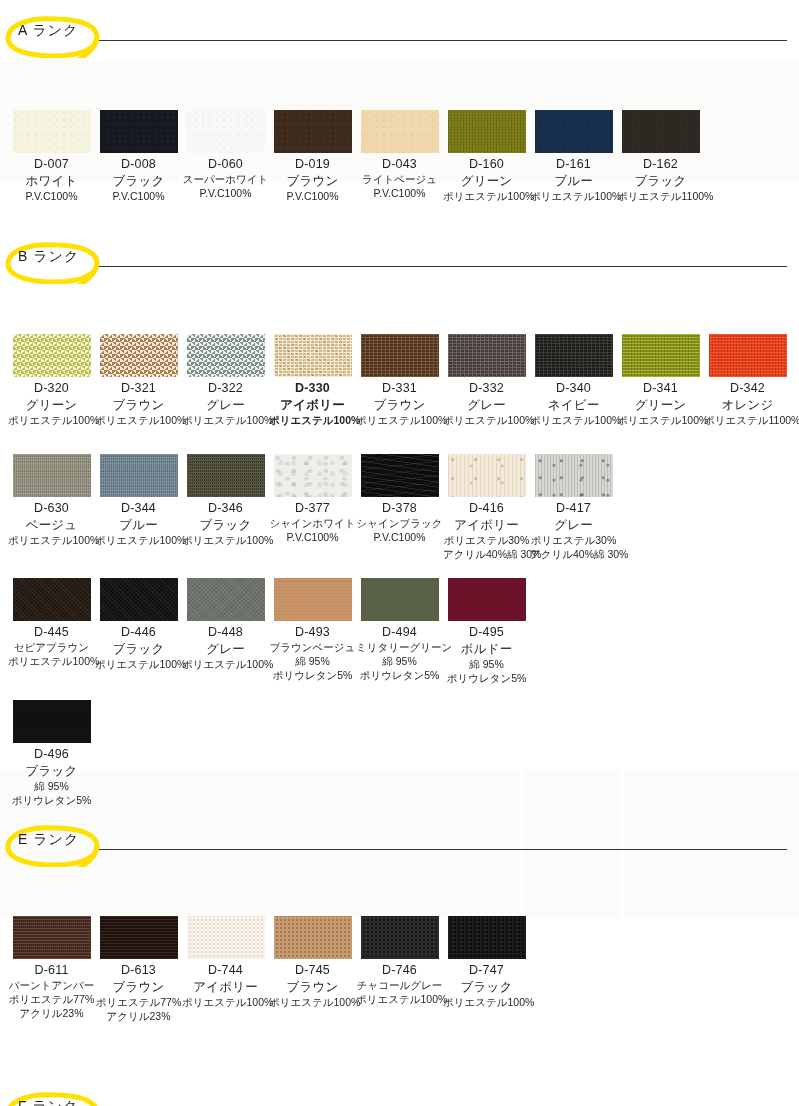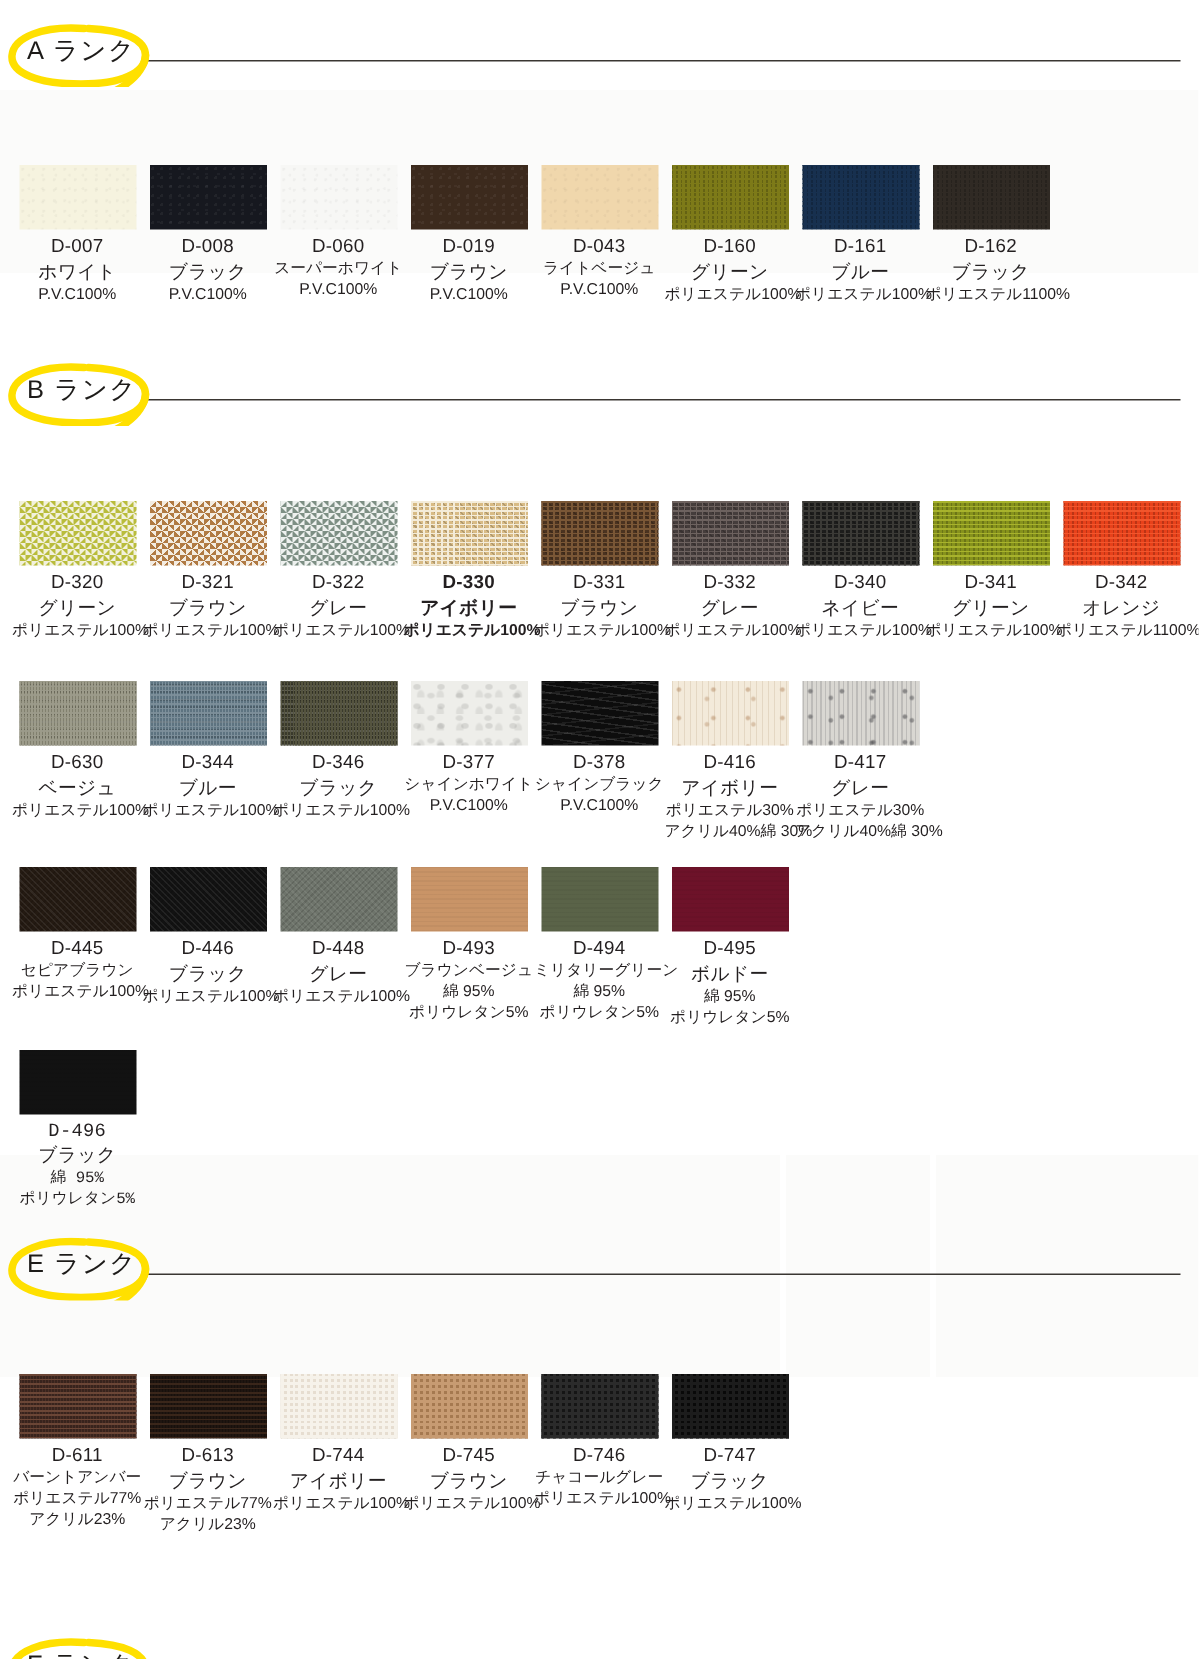--- a/index.html
+++ b/index.html
@@ -20,21 +20,21 @@
   .section{position:absolute;left:0;width:799px;z-index:2;}
 
   
   .rank-head{position:relative;height:44px;}
   .rank-head .rule{
     position:absolute;left:96px;right:12px;top:26px;
     border-top:1.6px solid #3a3632;
   }
   .rank-label{
     position:absolute;left:18px;top:8px;
-    font-size:17px;letter-spacing:1px;white-space:nowrap;
+    font-size:14px;letter-spacing:1px;white-space:nowrap;
     color:#1d1b19;z-index:3;
   }
   .circle-mark{
     position:absolute;left:4px;top:2px;width:100px;height:42px;z-index:2;
     pointer-events:none;
   }
 
   
   .row{position:relative;width:799px;}
   .cell{
@@ -275,21 +275,21 @@
       </div>
       <div class="cell" style="left: 443px;">
         <div class="chip" style="background: repeating-linear-gradient(0deg, rgba(0, 0, 0, 0.04) 0px, rgba(0, 0, 0, 0.04) 1px, transparent 1px, transparent 3px) rgb(109, 18, 41);"></div>
         <div class="code">D-495</div>
         <div class="cname">ボルドー</div>
         <div class="comp">綿 95%</div>
         <div class="comp2">ポリウレタン5%</div>
       </div>
     </div>
     <div class="section row" style="top: 612px;">
-      <div class="cell" style="left: 8px; font-family: Liberation Mono, monospace;">
+      <div class="cell" style="left: 8px;">
         <div class="chip" style="background: repeating-linear-gradient(0deg, rgba(0, 0, 0, 0.04) 0px, rgba(0, 0, 0, 0.04) 1px, transparent 1px, transparent 3px) rgb(18, 18, 18);"></div>
         <div class="code">D-496</div>
         <div class="cname">ブラック</div>
         <div class="comp">綿 95%</div>
         <div class="comp2">ポリウレタン5%</div>
       </div>
     </div>
     <div class="section rank-head" style="top: 735px;">
       <svg class="circle-mark" viewBox="0 0 100 42">
         <path d="M52 3 C24 1 5 9 4 21 C3 33 22 40 50 40 C76 40 93 33 93 21 C93 10 78 4 55 3" fill="none" stroke="#ffe000" stroke-width="5" stroke-linecap="round"></path>

